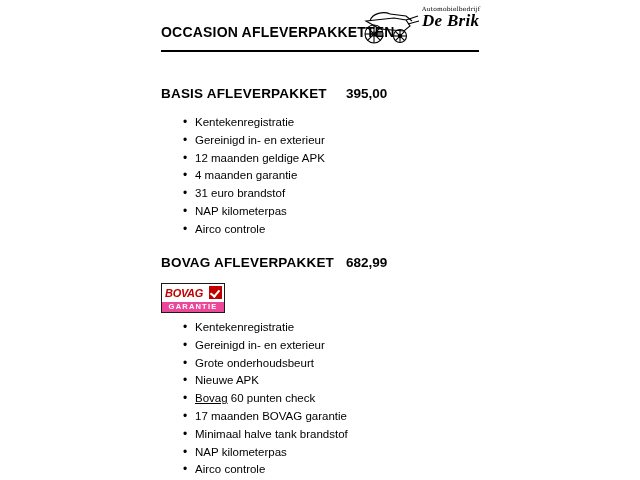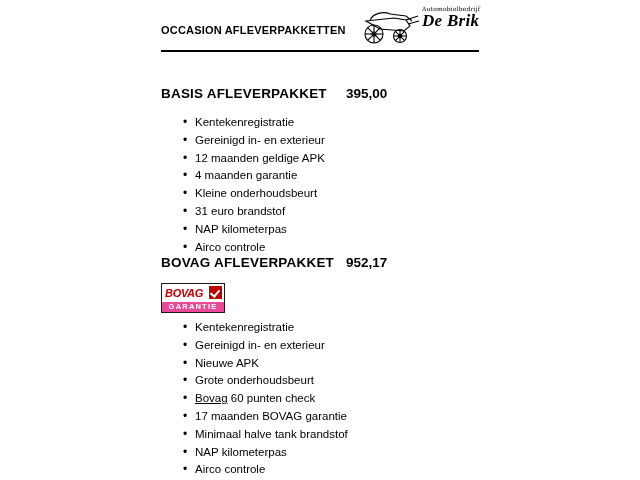--- a/index.html
+++ b/index.html
@@ -26,21 +26,21 @@
     position: absolute;
     left: 0;
     top: 0;
     width: 640px;
     height: 60px;
   }
   .header-title {
     position: absolute;
     left: 161px;
     top: 24px;
-    font-size: 11px;
+    font-size: 14px;
     font-weight: bold;
     letter-spacing: 0.2px;
     white-space: nowrap;
   }
   .logo-wrap {
     position: absolute;
     left: 360px;
     top: 4px;
     width: 118px;
     height: 48px;
@@ -234,46 +234,45 @@
   <div class="package pkg-basis">
     <div class="pkg-head">
       <div class="pkg-name">BASIS AFLEVERPAKKET</div>
       <div class="pkg-price">395,00</div>
     </div>
     <ul class="feature-list">
       <li>Kentekenregistratie</li>
       <li>Gereinigd in- en exterieur</li>
       <li>12 maanden geldige APK</li>
       <li>4 maanden garantie</li>
-      <li>Kleine onderhoudsbeurt</li>
       <li>31 euro brandstof</li>
       <li>NAP kilometerpas</li>
       <li>Airco controle</li>
     </ul>
   </div>
 
   <div class="package pkg-plus">
     <div class="pkg-head">
       <div class="pkg-name">BOVAG AFLEVERPAKKET</div>
-      <div class="pkg-price">952,17</div>
+      <div class="pkg-price">682,99</div>
     </div>
 
     <div class="bovag">
       <div class="bovag-top">
         <span class="bovag-word">BOVAG</span>
         <span class="bovag-check"></span>
       </div>
       <div class="bovag-bottom">GARANTIE</div>
     </div>
 
     <ul class="feature-list">
       <li>Kentekenregistratie</li>
       <li>Gereinigd in- en exterieur</li>
+      <li>Grote onderhoudsbeurt</li>
       <li>Nieuwe APK</li>
-      <li>Grote onderhoudsbeurt</li>
       <li>
         <span class="u-underline">Bovag</span><span> 60 punten check</span>
       </li>
       <li>17 maanden BOVAG garantie</li>
       <li>Minimaal halve tank brandstof</li>
       <li>NAP kilometerpas</li>
       <li>Airco controle</li>
       <li>Vrijwaren van uw inruilauto</li>
     </ul>
   </div>

